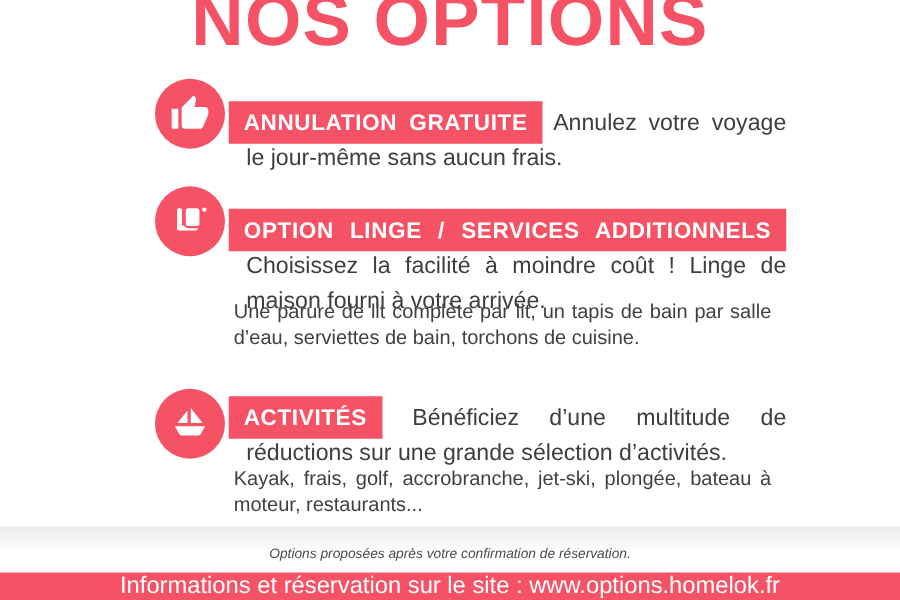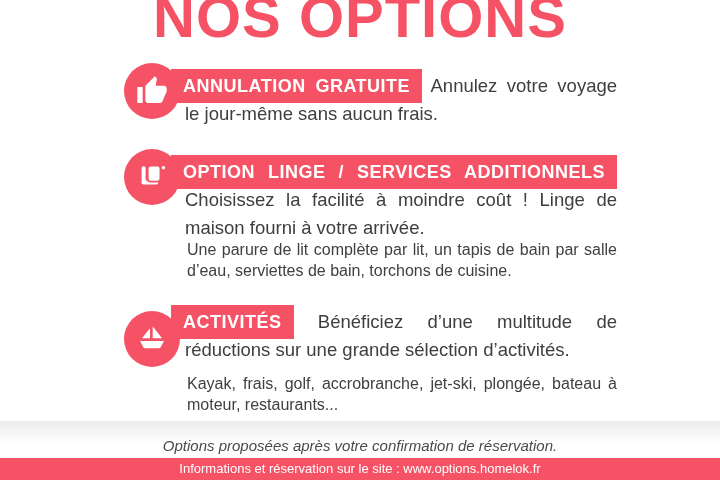--- a/index.html
+++ b/index.html
@@ -12,44 +12,44 @@
     position:absolute;top:-12px;left:0;width:100%;margin:0;
     text-align:center;font-size:58px;line-height:58px;font-weight:900;
     letter-spacing:1px;color:#F65265;white-space:nowrap;
   }
   .icon-circle{
     position:absolute;left:124px;width:56px;height:56px;border-radius:50%;
     background:#F65265;display:flex;align-items:center;justify-content:center;
   }
   .icon-circle svg{width:32px;height:32px;display:block;}
   .lead{
-    position:absolute;left:171px;width:432px;margin:0;
+    position:absolute;left:171px;width:432px;margin:12px;
     padding-left:14px;text-indent:-14px;text-align:justify;
     font-size:18.5px;line-height:28px;color:#3E3E41;
   }
   .banner{
     background:#F65265;color:#ffffff;font-weight:bold;
     font-size:18px;letter-spacing:.5px;padding:7px 12px;
   }
   .sub{
     position:absolute;left:187px;width:430px;margin:0;
     text-align:justify;font-size:16px;line-height:20.5px;color:#404040;
   }
   .shade{
     position:absolute;left:0;top:421px;width:100%;height:22px;
     background:linear-gradient(to bottom,#ebebeb,#ffffff);
   }
   .note{
     position:absolute;left:0;top:437px;width:100%;margin:0;
-    text-align:center;font-style:italic;font-size:15px;color:#4A4A4C;
+    text-align:center;font-style:italic;font-size:11px;color:#4A4A4C;
   }
   .footer-bar{
     position:absolute;left:0;bottom:0;width:100%;height:22px;
     background:#F65265;color:#ffffff;text-align:center;
-    font-size:13px;line-height:21px;
+    font-size:19px;line-height:21px;
   }
 </style>
 </head>
 <body>
 
 <h1 class="title">NOS OPTIONS</h1>
 
 <div class="icon-circle" style="top:63px;">
   <svg viewBox="0 0 24 24" fill="#ffffff" aria-hidden="true">
     <path d="M1 21h4V9H1v12zM23 10c0-1.1-.9-2-2-2h-6.31l.95-4.57.03-.32c0-.41-.17-.79-.44-1.06L14.17 1 7.59 7.59C7.22 7.95 7 8.45 7 9v10c0 1.1.9 2 2 2h9c.83 0 1.54-.5 1.84-1.22l3.02-7.05c.09-.23.14-.47.14-.73v-2z"></path>

